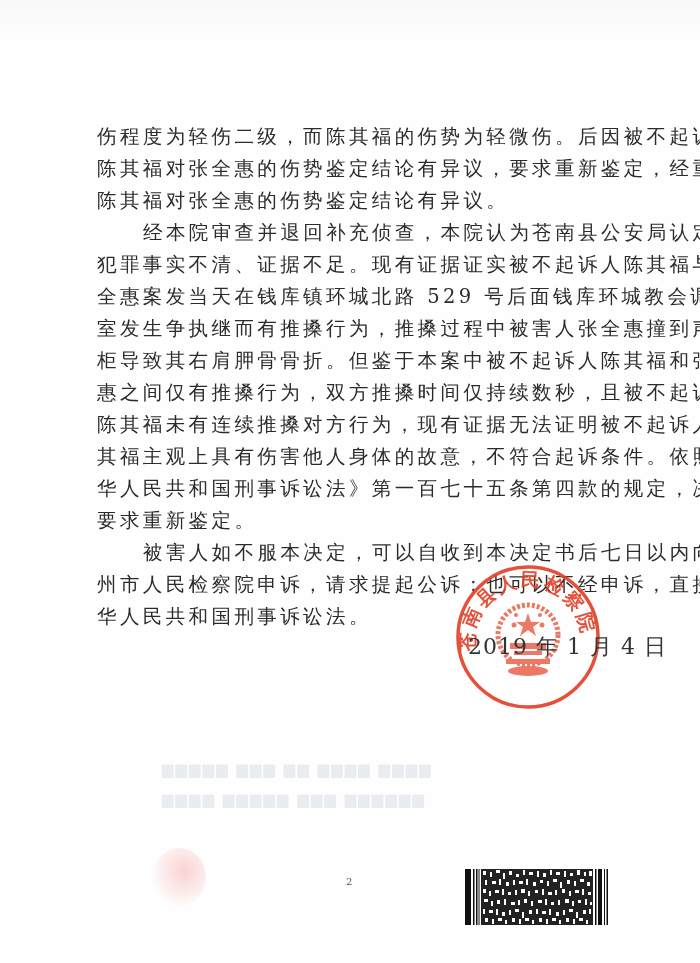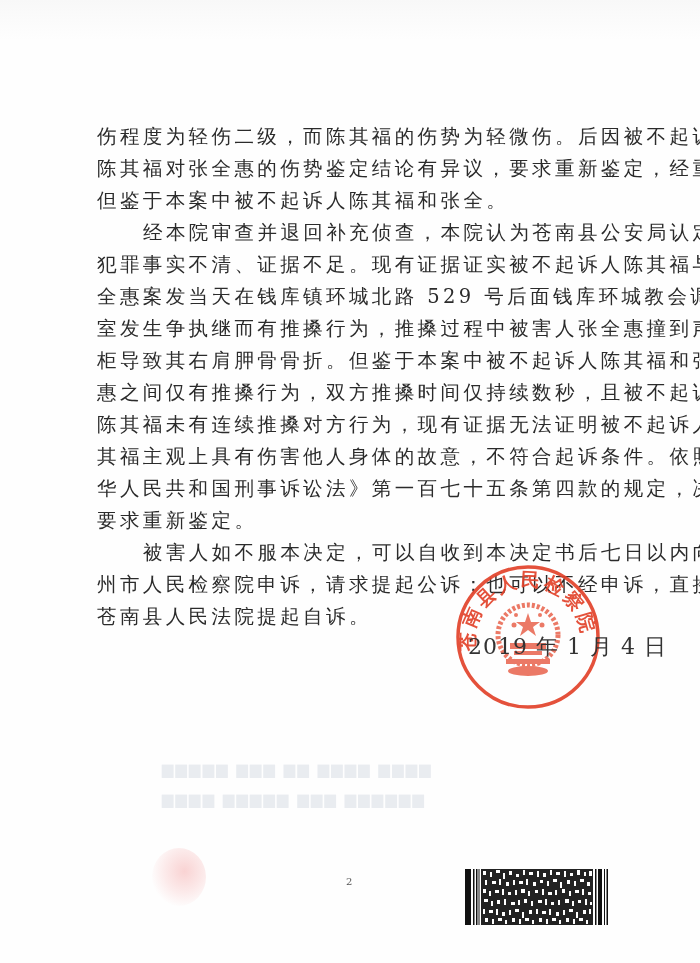--- a/index.html
+++ b/index.html
@@ -96,36 +96,36 @@
 
 <div class="page">
 
   <div class="bleed" style="top:760px;">▆▆▆▆ ▆▆▆▆ ▆▆ ▆▆▆ ▆▆▆▆▆</div>
   <div class="bleed" style="top:790px;">▆▆▆▆▆▆ ▆▆▆ ▆▆▆▆▆ ▆▆▆▆</div>
 
   <div class="body-text">
 
     <div class="line">伤程度为轻伤二级，而陈其福的伤势为轻微伤。后因被不起诉人</div>
     <div class="line">陈其福对张全惠的伤势鉴定结论有异议，要求重新鉴定，经重新</div>
-    <div class="line">但鉴于本案中被不起诉人陈其福和张全。</div>
+    <div class="line">陈其福对张全惠的伤势鉴定结论有异议。</div>
 
     <div class="line indent">经本院审查并退回补充侦查，本院认为苍南县公安局认定的</div>
     <div class="line">犯罪事实不清、证据不足。现有证据证实被不起诉人陈其福与张</div>
     <div class="line">全惠案发当天在钱库镇环城北路 529 号后面钱库环城教会调音</div>
     <div class="line">室发生争执继而有推搡行为，推搡过程中被害人张全惠撞到声控</div>
     <div class="line">柜导致其右肩胛骨骨折。但鉴于本案中被不起诉人陈其福和张全</div>
     <div class="line">惠之间仅有推搡行为，双方推搡时间仅持续数秒，且被不起诉人</div>
     <div class="line">陈其福未有连续推搡对方行为，现有证据无法证明被不起诉人陈</div>
     <div class="line">其福主观上具有伤害他人身体的故意，不符合起诉条件。依照《中</div>
     <div class="line">华人民共和国刑事诉讼法》第一百七十五条第四款的规定，决定</div>
     <div class="line">要求重新鉴定。</div>
 
     <div class="line indent">被害人如不服本决定，可以自收到本决定书后七日以内向温</div>
     <div class="line">州市人民检察院申诉，请求提起公诉；也可以不经申诉，直接向</div>
-    <div class="line">苍南县人民法院提起自诉。</div>
+    <div class="line">华人民共和国刑事诉讼法。</div>
   </div>
 
   <svg class="seal" viewBox="0 0 148 148" xmlns="http://www.w3.org/2000/svg">
     <defs>
       <path id="sealArc" d="M 22 92 A 54 54 0 1 1 126 92" fill="none"></path>
     </defs>
     <circle cx="74" cy="74" r="70" fill="none" stroke="#e2432b" stroke-width="3.5"></circle>
     <text font-size="19" fill="#e2432b" font-weight="bold" letter-spacing="3" font-family="DejaVu Sans, sans-serif">
       <textPath href="#sealArc" startOffset="2%">苍南县人民检察院</textPath>
     </text>

